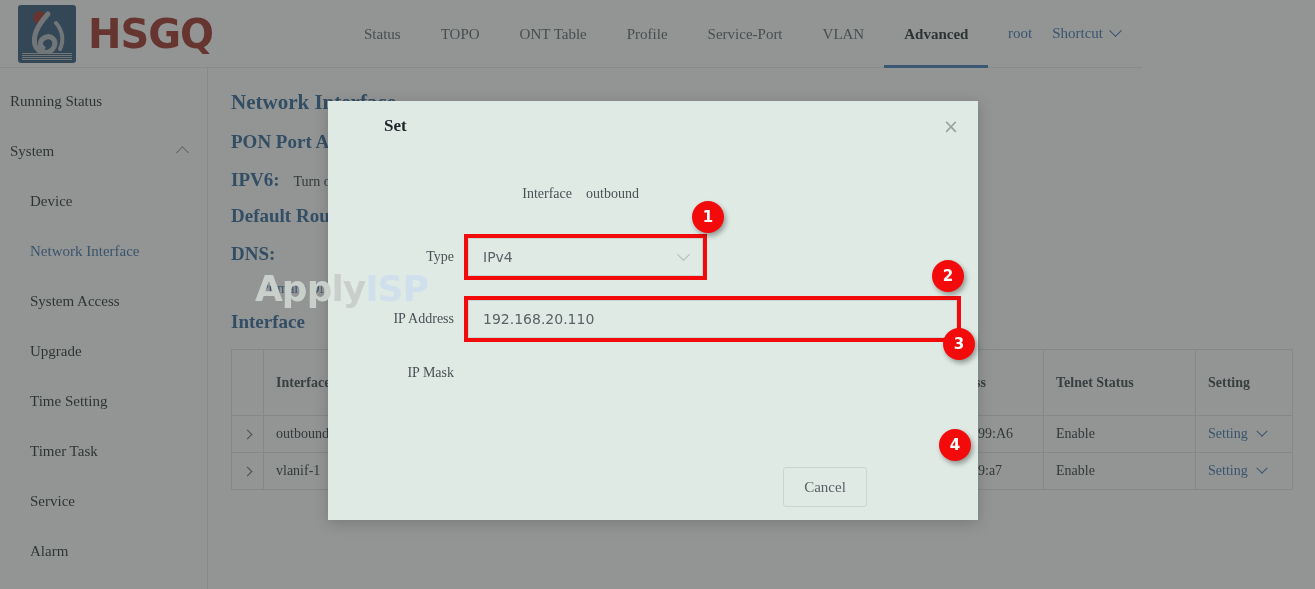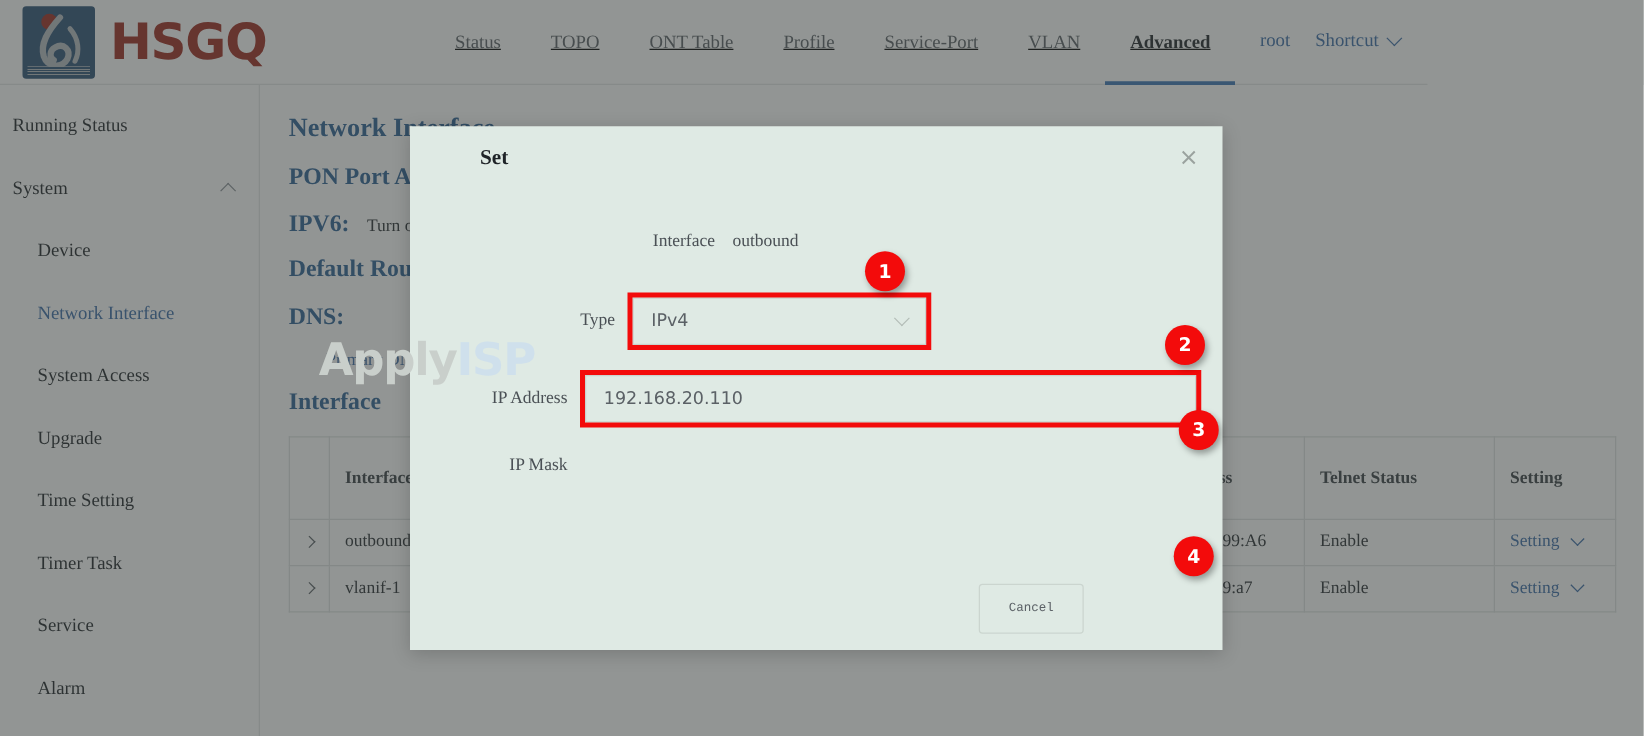--- a/index.html
+++ b/index.html
@@ -68,21 +68,20 @@
     letter-spacing: -1px;
     margin-left: 12px;
     line-height: 1;
   }
 
   .nav {
     display: flex;
     align-items: flex-end;
     height: 68px;
     margin-left: 24px;
-    text-decoration: underline;
   }
   .nav-item {
     font-size: 15px;
     color: #5b6166;
     padding: 0 20px;
     height: 68px;
     line-height: 68px;
     cursor: pointer;
     white-space: nowrap;
   }
@@ -311,22 +310,22 @@
     border-right: 1.5px solid #b3bdb7;
     border-bottom: 1.5px solid #b3bdb7;
     transform: rotate(45deg) translate(-2px,-2px);
   }
 
   .hl { outline: 4px solid #f30b0b; outline-offset: 0px; }
 
   .btn {
     height: 40px;
     min-width: 84px;
-    font-size: 10px;
-    font-family: Liberation Mono, monospace;
+    font-size: 15px;
+    font-family: Liberation Serif, serif;
     cursor: pointer;
     display: flex;
     align-items: center;
     justify-content: center;
   }
   .btn-cancel {
     background: #dfeae4;
     border: 1px solid #cbd5cf;
     color: #5b6166;
     border-radius: 3px;
@@ -489,21 +488,21 @@
 
 <div class="modal">
   <div class="modal-title">Set</div>
   <div class="modal-close">×</div>
 
   <div class="frow" style="left:0; top:85px; width:650px;">
     <span class="flabel" style="width:258px">Interface</span>
     <span class="fstatic">outbound</span>
   </div>
 
-  <div class="frow" style="left:0; top:137px; width:714px;margin-left:38px;">
+  <div class="frow" style="left:0; top:137px; width:714px;">
     <span class="flabel" style="width:140px">Type</span>
     <div class="fctrl hl" style="width:235px">
       <span>IPv4</span>
       <span class="sel-chev"></span>
     </div>
   </div>
 
   <div class="frow" style="left:0; top:199px; width:650px;">
     <span class="flabel" style="width:140px">IP Address</span>
     <div class="fctrl hl" style="width:489px">

